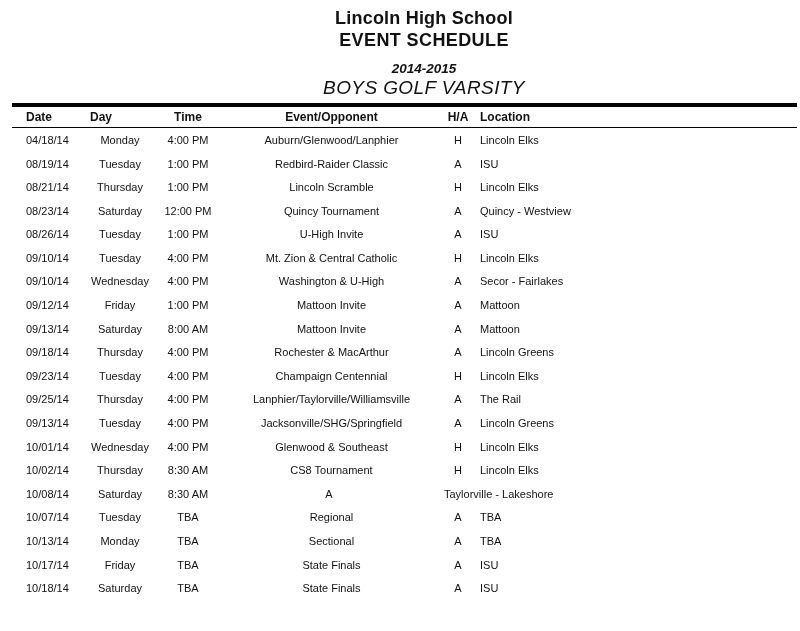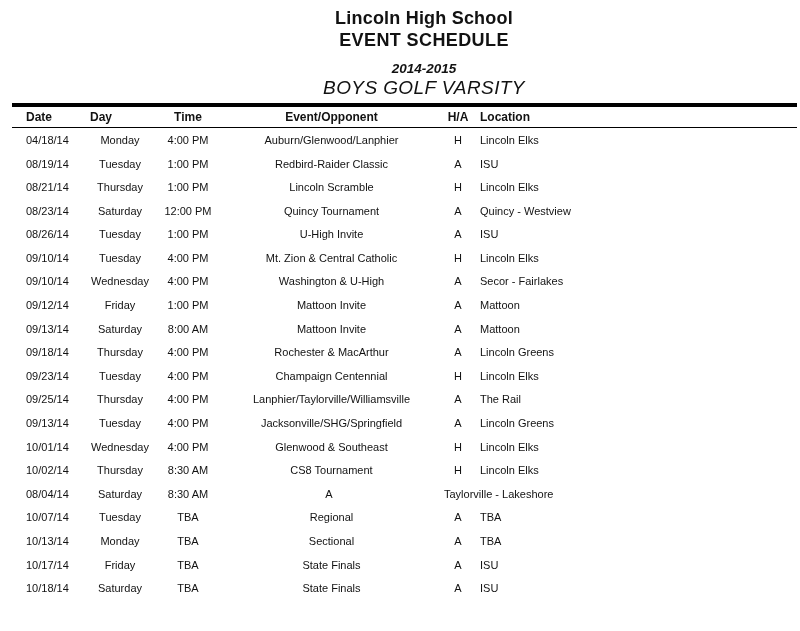--- a/index.html
+++ b/index.html
@@ -185,21 +185,21 @@
   <div class="grid row">
     <div class="c-date">10/02/14</div>
     <div class="c-day">Thursday</div>
     <div class="c-time">8:30 AM</div>
     <div class="c-event">CS8 Tournament</div>
     <div class="c-ha">H</div>
     <div class="c-loc">Lincoln Elks</div>
   </div>
 
   <div class="grid row">
-    <div class="c-date">08/04/14</div>
+    <div class="c-date">10/08/14</div>
     <div class="c-day">Saturday</div>
     <div class="c-time">8:30 AM</div>
     <div class="c-ha">A</div>
     <div class="c-loc">Taylorville - Lakeshore</div>
   </div>
 
   <div class="grid row">
     <div class="c-date">10/07/14</div>
     <div class="c-day">Tuesday</div>
     <div class="c-time">TBA</div>

